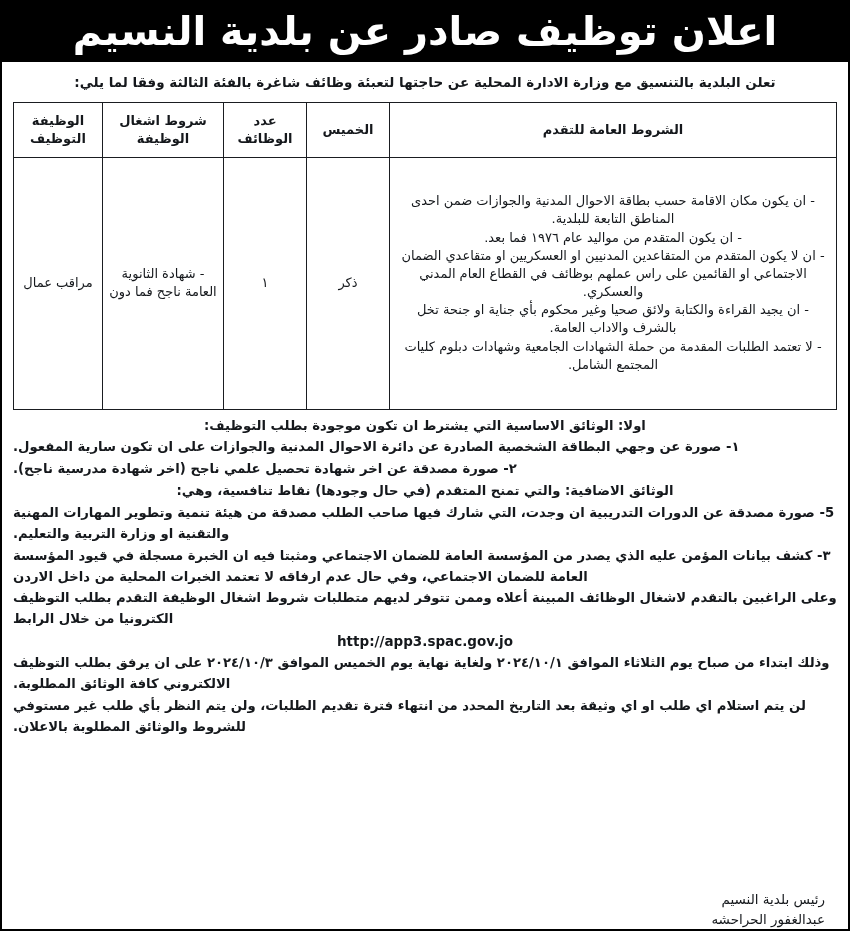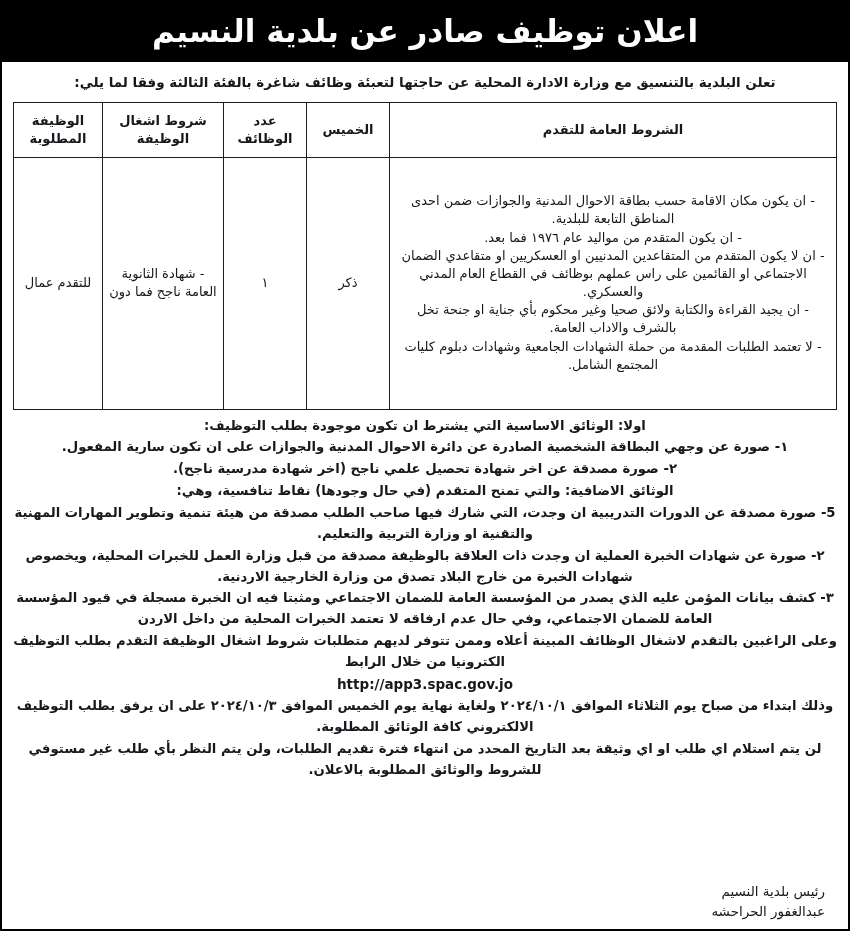--- a/index.html
+++ b/index.html
@@ -31,35 +31,35 @@
   .title-banner {
     background: #000000;
     color: #ffffff;
     height: 62px;
     display: flex;
     align-items: center;
     justify-content: center;
     flex: 0 0 auto;
   }
   .title-banner .headline {
-    font-size: 31px;
+    font-size: 40px;
     font-weight: bold;
     letter-spacing: 0px;
     line-height: 1.1;
     text-align: center;
     white-space: nowrap;
   }
 
   
   .frame {
     flex: 1 1 auto;
     border: 2px solid #000000;
     border-top: none;
     box-sizing: border-box;
-    padding: 9px 11px 8px 11px;
+    padding: 9px 11px 0 11px;
     display: flex;
     flex-direction: column;
     overflow: hidden;
   }
 
   .intro {
     font-size: 13.5px;
     font-weight: bold;
     text-align: center;
     line-height: 1.45;
@@ -117,21 +117,21 @@
     font-weight: bold;
     line-height: 1.58;
     color: #15181c;
     flex: 1 1 auto;
   }
   .doc-body p {
     margin: 0 0 1px 0;
     text-align: center;
   }
   .doc-body p.justify {
-    text-align: center;
+    text-align: left;
   }
   .url-line {
     text-align: center;
     direction: ltr;
     font-size: 13.5px;
     font-weight: bold;
     margin: 1px 0 2px 0;
     unicode-bidi: embed;
   }
 
@@ -160,47 +160,46 @@
 
     <div class="intro">تعلن البلدية بالتنسيق مع وزارة الادارة المحلية عن حاجتها لتعبئة وظائف شاغرة بالفئة الثالثة وفقا لما يلي:</div>
 
     <table class="jobs">
       <thead>
         <tr>
           <th class="col-general">الشروط العامة للتقدم</th>
           <th class="col-gender">الخميس</th>
           <th class="col-count">عدد الوظائف</th>
           <th class="col-req">شروط اشغال الوظيفة</th>
-          <th class="col-job">الوظيفة المطلوبة</th>
+          <th class="col-job">الوظيفة التوظيف</th>
         </tr>
       </thead>
       <tbody>
         <tr>
           <td class="conditions">
             <span class="cline">- ان يكون مكان الاقامة حسب بطاقة الاحوال المدنية والجوازات ضمن احدى المناطق التابعة للبلدية.</span>
             <span class="cline">- ان يكون المتقدم من مواليد عام ١٩٧٦ فما بعد.</span>
             <span class="cline">- ان لا يكون المتقدم من المتقاعدين المدنيين او العسكريين او متقاعدي الضمان الاجتماعي او القائمين على راس عملهم بوظائف في القطاع العام المدني والعسكري.</span>
             <span class="cline">- ان يجيد القراءة والكتابة ولائق صحيا وغير محكوم بأي جناية او جنحة تخل بالشرف والاداب العامة.</span>
             <span class="cline">- لا تعتمد الطلبات المقدمة من حملة الشهادات الجامعية وشهادات دبلوم كليات المجتمع الشامل.</span>
           </td>
           <td class="col-gender">ذكر</td>
           <td class="col-count">١</td>
           <td class="col-req">- شهادة الثانوية العامة ناجح فما دون</td>
-          <td class="col-job">للتقدم عمال</td>
+          <td class="col-job">مراقب عمال</td>
         </tr>
       </tbody>
     </table>
 
     <div class="doc-body">
       <p>اولا: الوثائق الاساسية التي يشترط ان تكون موجودة بطلب التوظيف:</p>
       <p class="justify">١- صورة عن وجهي البطاقة الشخصية الصادرة عن دائرة الاحوال المدنية والجوازات على ان تكون سارية المفعول.</p>
       <p class="justify">٢- صورة مصدقة عن اخر شهادة تحصيل علمي ناجح (اخر شهادة مدرسية ناجح).</p>
       <p>الوثائق الاضافية: والتي تمنح المتقدم (في حال وجودها) نقاط تنافسية، وهي:</p>
       <p class="justify">5- صورة مصدقة عن الدورات التدريبية ان وجدت، التي شارك فيها صاحب الطلب مصدقة من هيئة تنمية وتطوير المهارات المهنية والتقنية او وزارة التربية والتعليم.</p>
-      <p class="justify">٢- صورة عن شهادات الخبرة العملية ان وجدت ذات العلاقة بالوظيفة مصدقة من قبل وزارة العمل للخبرات المحلية، ويخصوص شهادات الخبرة من خارج البلاد تصدق من وزارة الخارجية الاردنية.</p>
       <p class="justify">٣- كشف بيانات المؤمن عليه الذي يصدر من المؤسسة العامة للضمان الاجتماعي ومثبتا فيه ان الخبرة مسجلة في قيود المؤسسة العامة للضمان الاجتماعي، وفي حال عدم ارفاقه لا تعتمد الخبرات المحلية من داخل الاردن</p>
       <p class="justify">وعلى الراغبين بالتقدم لاشغال الوظائف المبينة أعلاه وممن تتوفر لديهم متطلبات شروط اشغال الوظيفة التقدم بطلب التوظيف الكترونيا من خلال الرابط</p>
       <p class="url-line">http://app3.spac.gov.jo</p>
       <p class="justify">وذلك ابتداء من صباح يوم الثلاثاء الموافق ٢٠٢٤/١٠/١ ولغاية نهاية يوم الخميس الموافق ٢٠٢٤/١٠/٣ على ان يرفق بطلب التوظيف الالكتروني كافة الوثائق المطلوبة.</p>
       <p class="justify">لن يتم استلام اي طلب او اي وثيقة بعد التاريخ المحدد من انتهاء فترة تقديم الطلبات، ولن يتم النظر بأي طلب غير مستوفي للشروط والوثائق المطلوبة بالاعلان.</p>
     </div>
 
     <div class="signature">
       <span class="sig-line">رئيس بلدية النسيم</span>
       <span class="sig-line">عبدالغفور الحراحشه</span>

